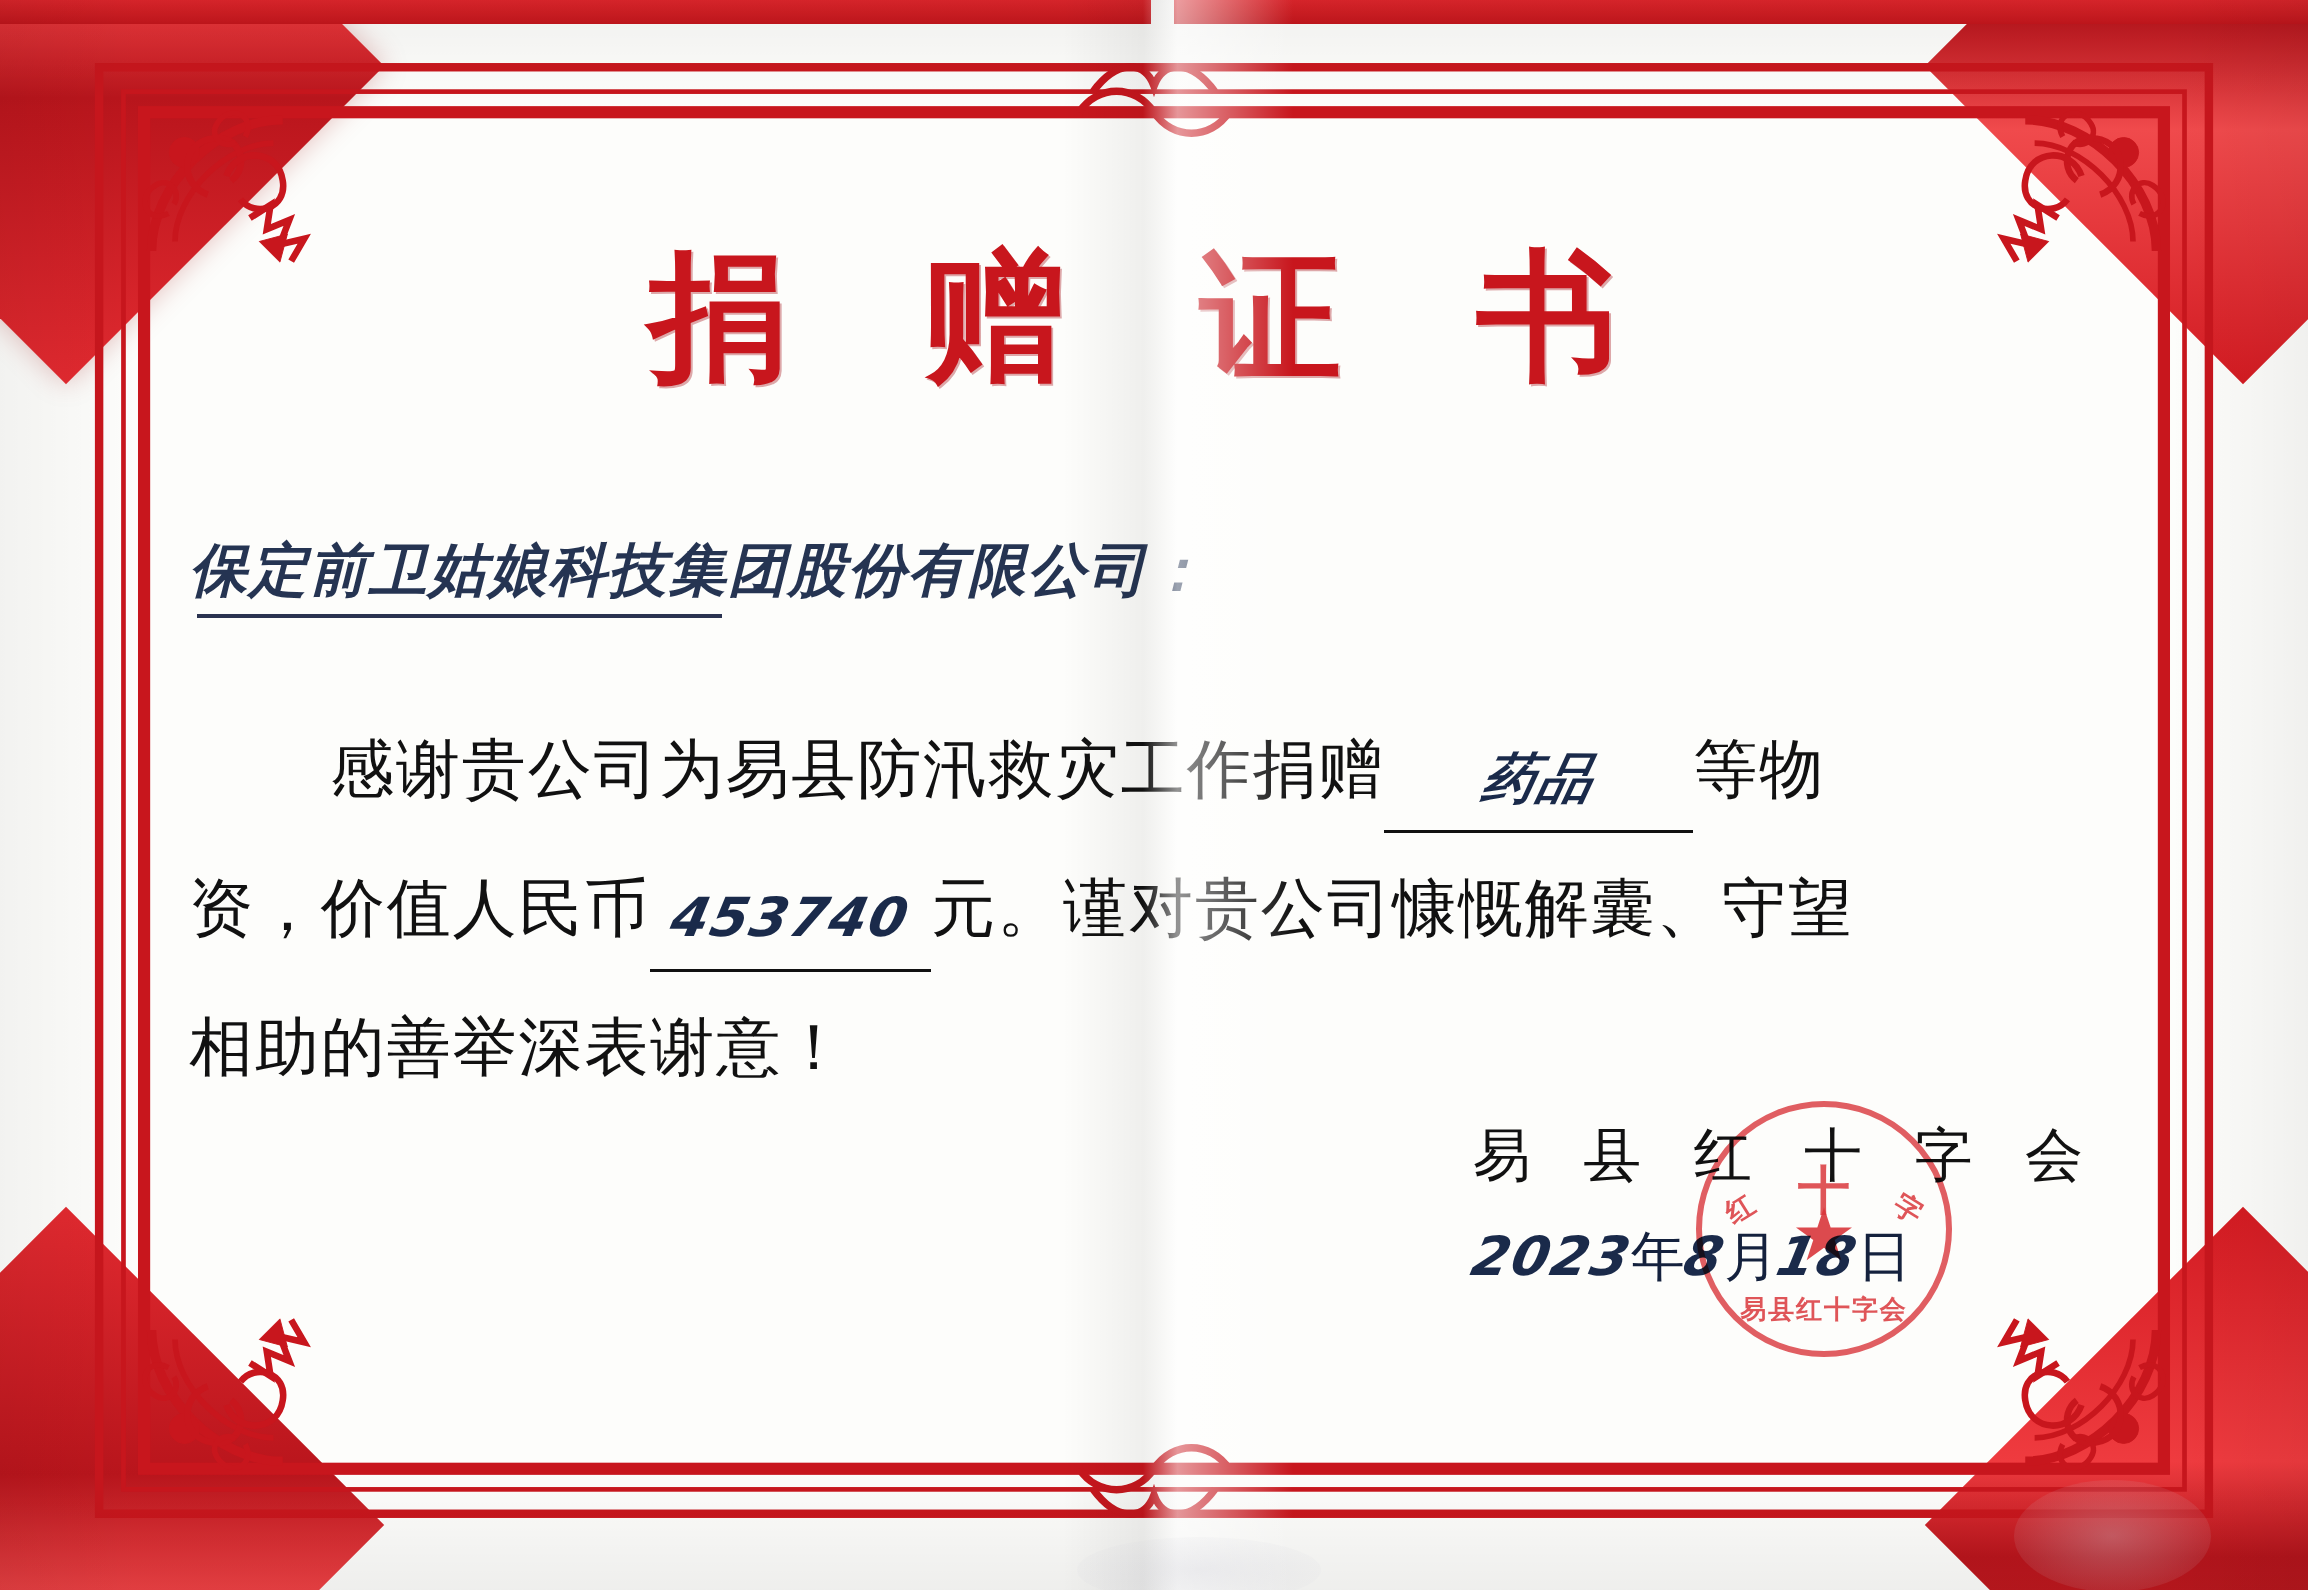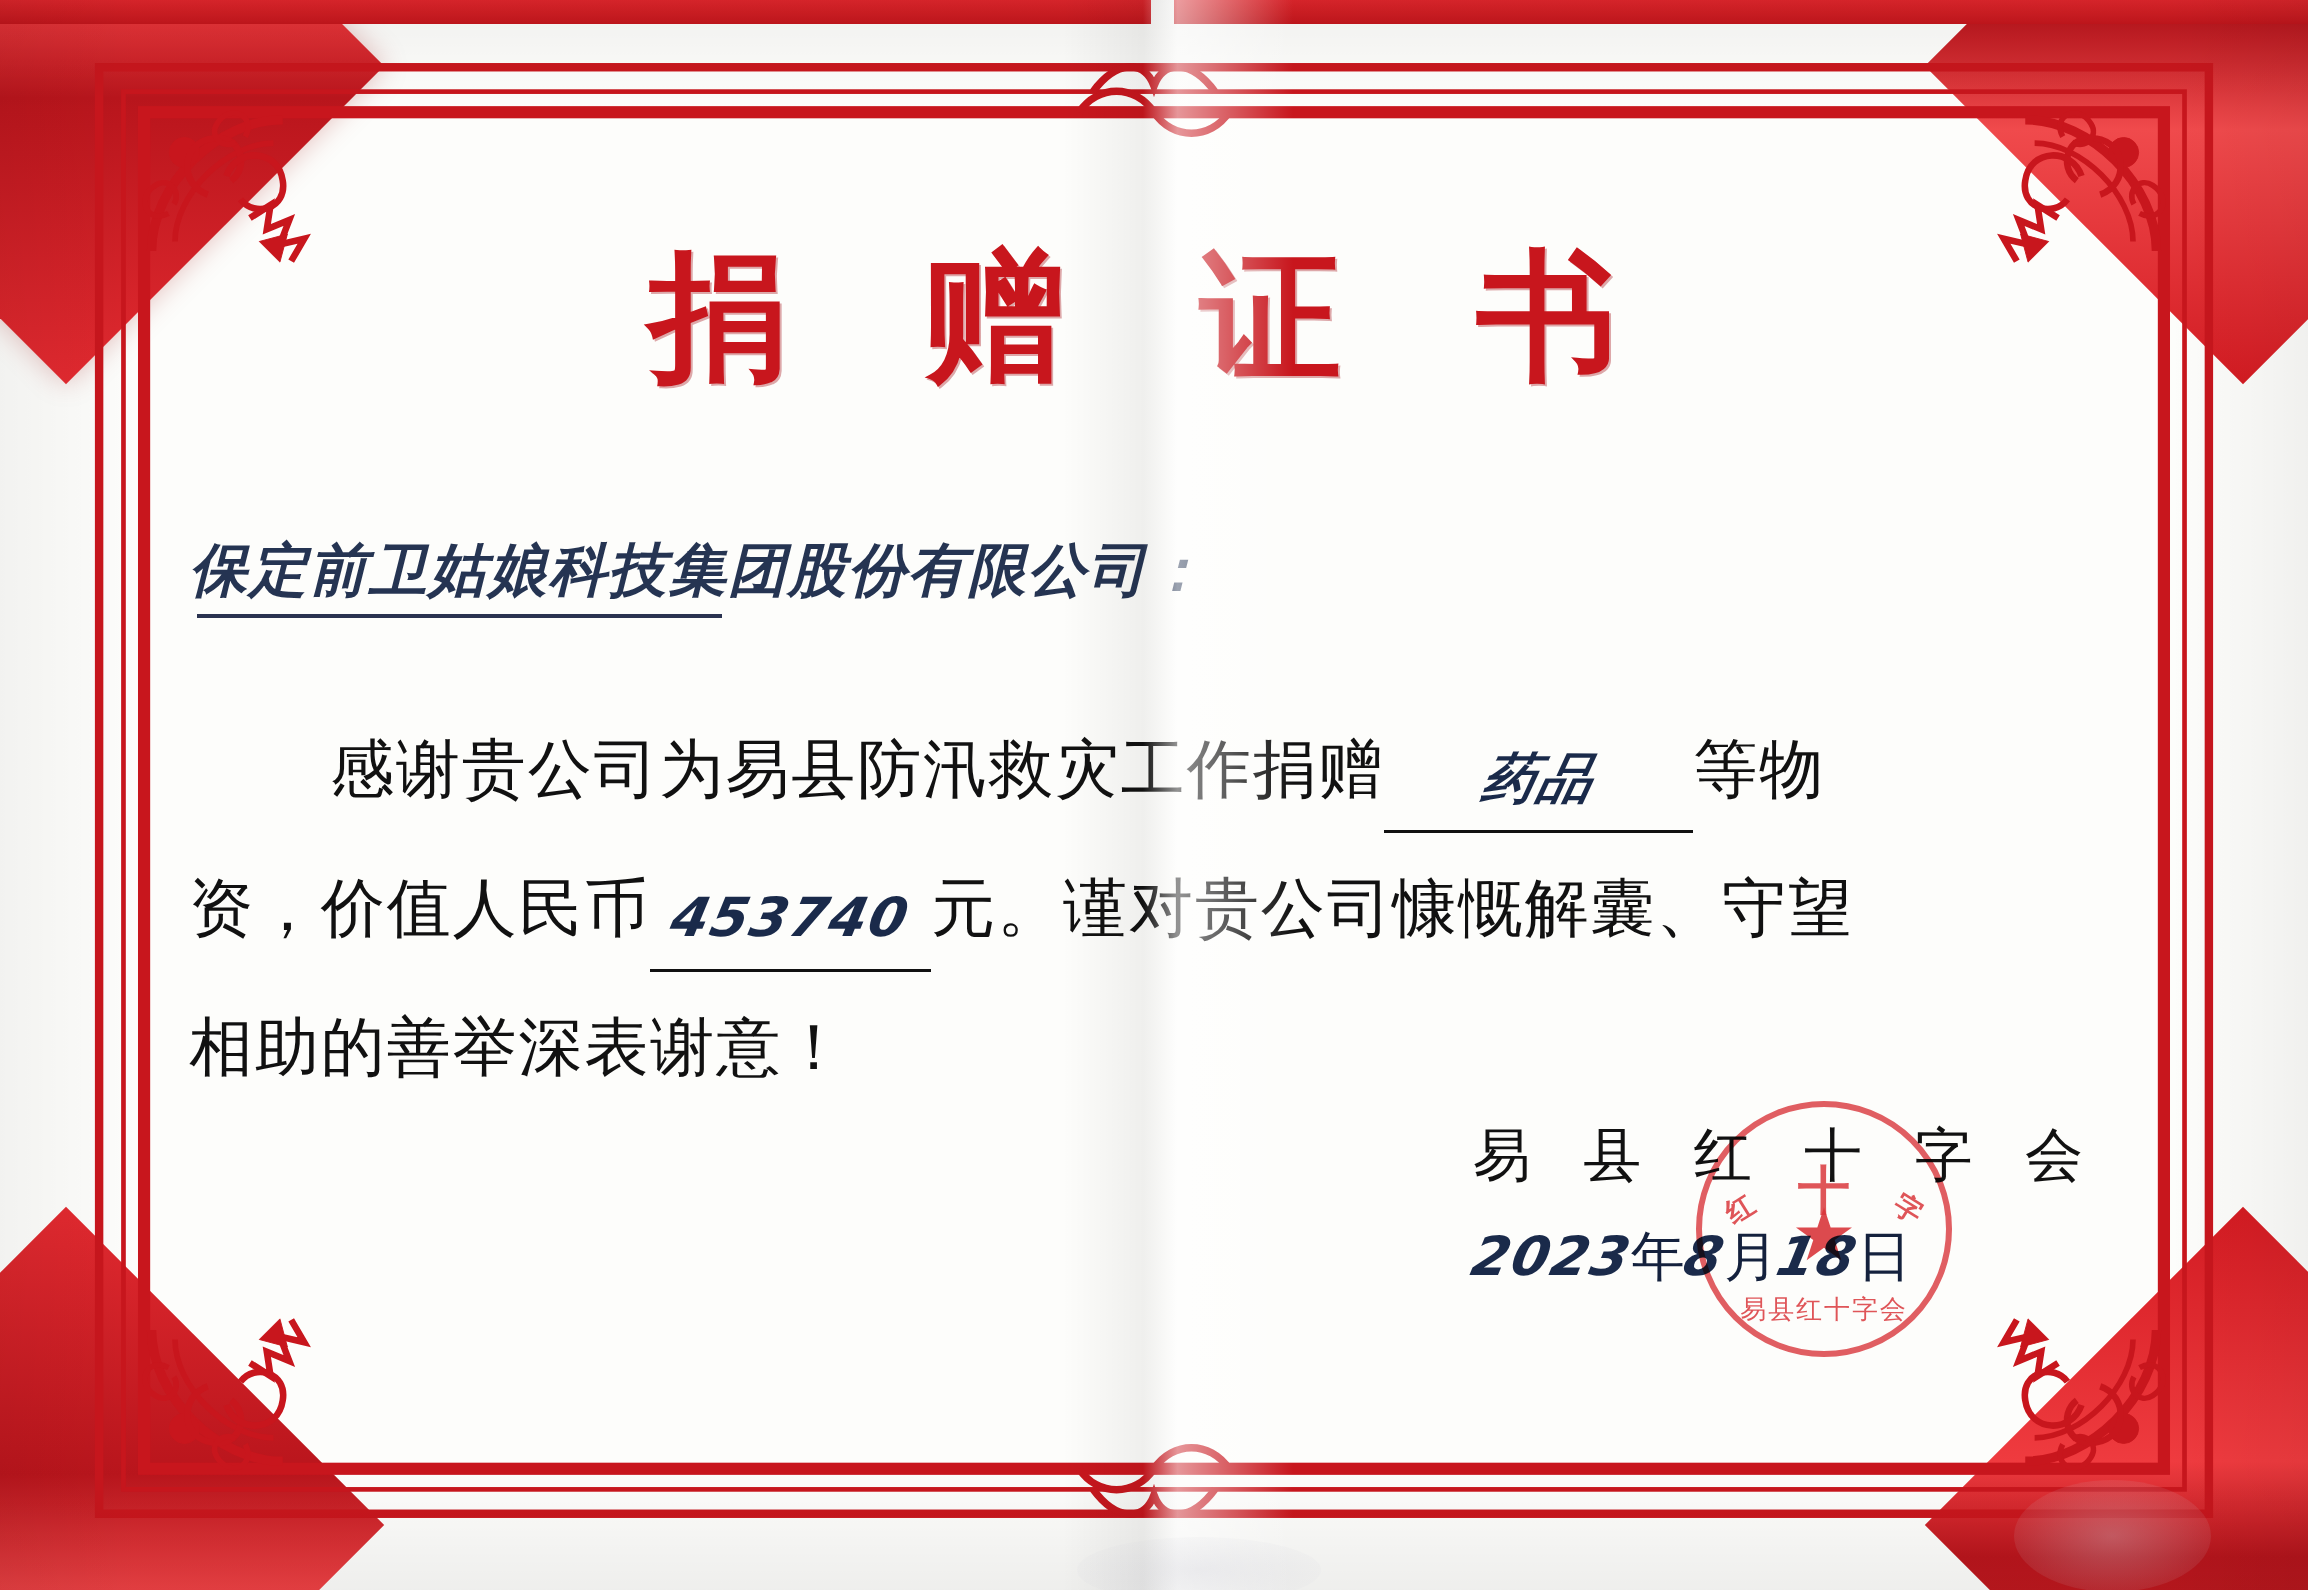--- a/index.html
+++ b/index.html
@@ -239,21 +239,21 @@
     font-weight: bold;
   }
   .seal-text-l { left: 24px; transform: rotate(-32deg); }
   .seal-text-r { right: 24px; transform: rotate(32deg); }
   .seal-bottom {
     position: absolute;
     bottom: 24px; left: 50%;
     transform: translateX(-50%);
     font-family: "DejaVu Sans", sans-serif;
     font-size: 26px;
-    font-weight: normal;
+    font-weight: bold;
     letter-spacing: 1.9px;
     white-space: nowrap;
   }
 
   
   .blotch {
     position: absolute;
     z-index: 8;
     border-radius: 50%;
     pointer-events: none;

